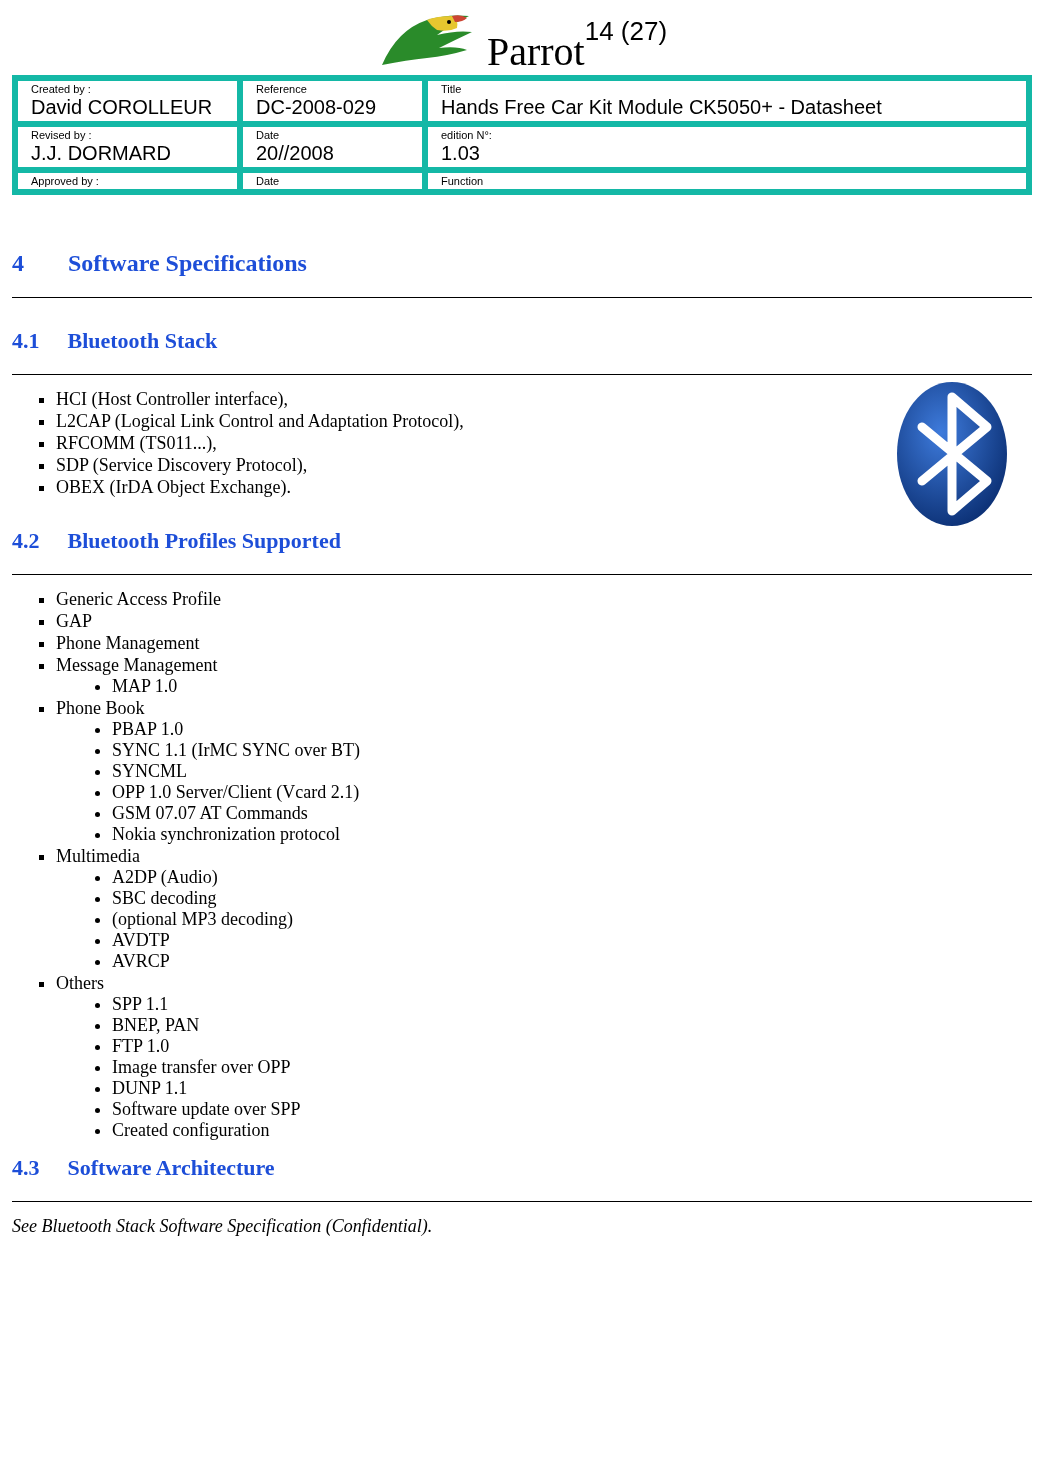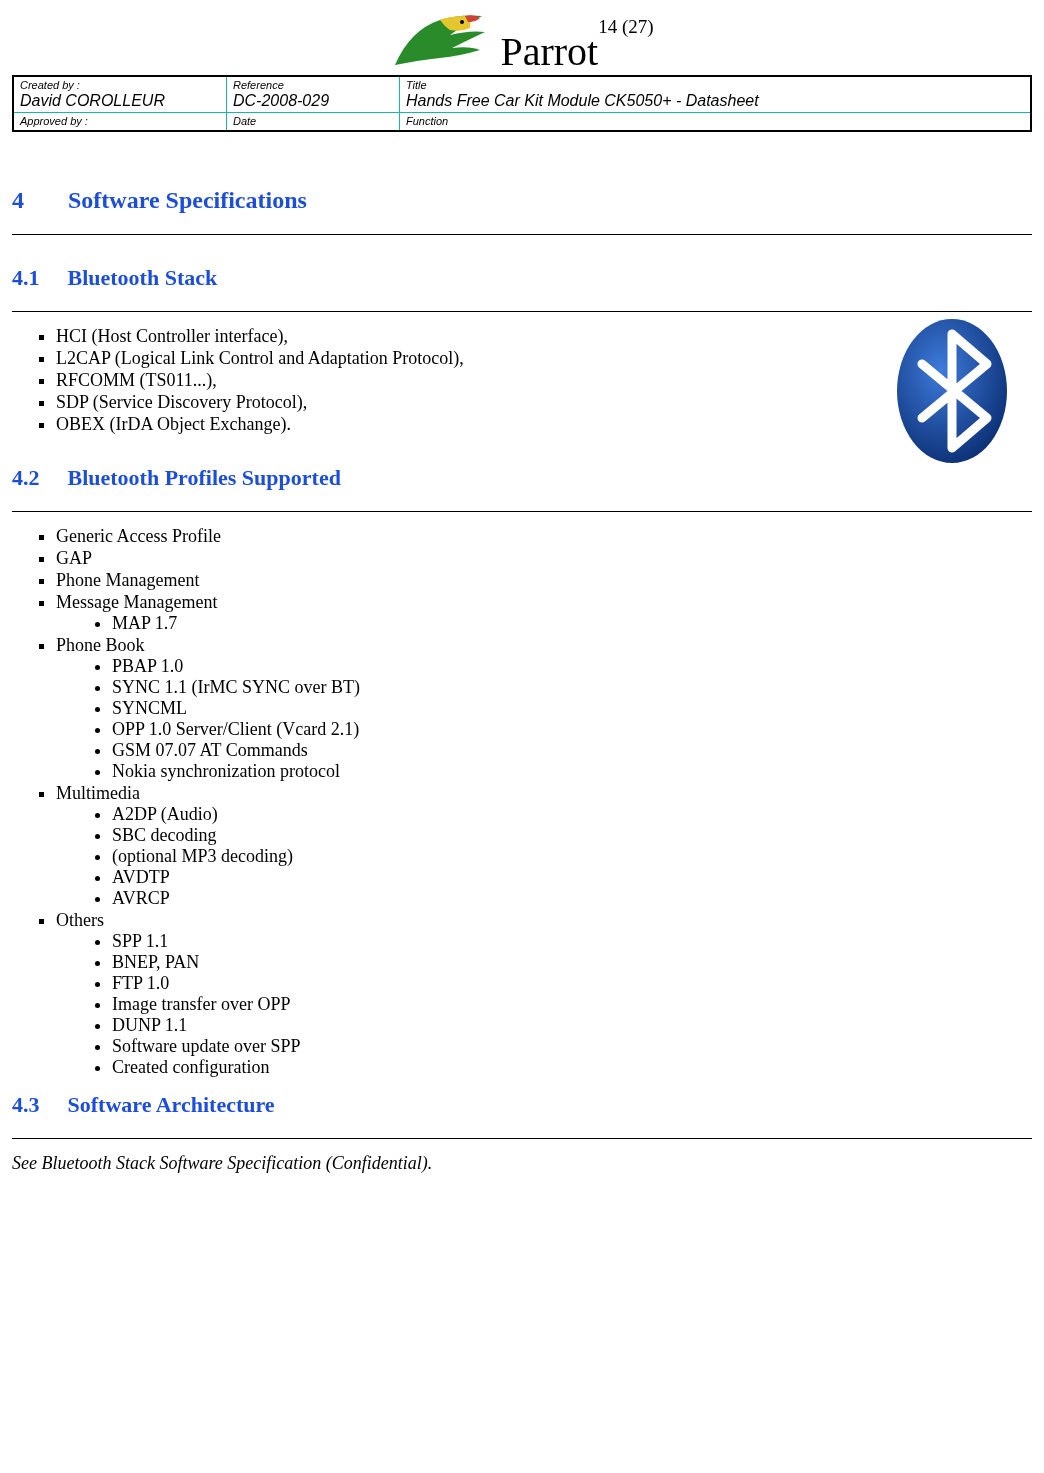--- a/index.html
+++ b/index.html
@@ -20,43 +20,42 @@
     align-items: flex-end;
     gap: 6px;
   }
   .parrot-svg { width: 100px; height: 65px; }
   .brand-text {
     font-size: 40px;
     font-family: Garamond, Georgia, serif;
     padding-left: 4px;
   }
   .page-num {
-    font-family: Liberation Serif, serif;
-    font-size: 19px;
+    font-family: Liberation Sans, sans-serif;
+    font-size: 26px;
     align-self: flex-start;
     padding-top: 6px;
   }
   table.info-table {
     width: 100%;
     border-collapse: collapse;
     border: 2px solid #000;
     font-family: Arial, Helvetica, sans-serif;
   }
   table.info-table td {
-    border: 1px solid #14b8a6;
+    border: 6px solid #14b8a6;
     vertical-align: top;
-    padding: 2px 6px 2px 6px;
-    font-style: italic;
+    padding: 2px 6px 2px 13px;
   }
   .cell-label {
     font-size: 11px;
     line-height: 1.1;
   }
   .cell-value {
-    font-size: 16px;
+    font-size: 20px;
     line-height: 1.2;
   }
   .col1 { width: 200px; }
   .col2 { width: 160px; }
   .col3 { }
   h2.section, h3.subsection {
     color: #1d4ed8;
     font-family: Garamond, Georgia, serif;
     font-weight: bold;
     border-bottom: 1.5px solid #000;
@@ -129,20 +128,34 @@
     </td>
     <td class="col2">
       <div class="cell-label">Reference</div>
       <div class="cell-value">DC-2008-029</div>
     </td>
     <td class="col3">
       <div class="cell-label">Title</div>
       <div class="cell-value">Hands Free Car Kit Module CK5050+ - Datasheet</div>
     </td>
   </tr>
+  <tr>
+    <td>
+      <div class="cell-label">Revised by :</div>
+      <div class="cell-value">J.J. DORMARD</div>
+    </td>
+    <td>
+      <div class="cell-label">Date</div>
+      <div class="cell-value">20//2008</div>
+    </td>
+    <td>
+      <div class="cell-label">edition N°:</div>
+      <div class="cell-value">1.03</div>
+    </td>
+  </tr>
   <tr style="height:18px;">
     <td>
       <div class="cell-label">Approved by :</div>
       <div class="cell-value"></div>
     </td>
     <td>
       <div class="cell-label">Date</div>
       <div class="cell-value"></div>
     </td>
     <td>
@@ -191,21 +204,21 @@
 
 <ul class="sq">
   <li>Generic Access Profile</li>
   <li>GAP</li>
   <li>
     <span>Phone Management</span>
   </li>
   <li>
     <span>Message Management</span>
     <ul class="dot">
-      <li>MAP 1.7</li>
+      <li>MAP 1.0</li>
     </ul>
   </li>
   <li>
     <span>Phone Book</span>
     <ul class="dot">
       <li>PBAP 1.0</li>
       <li>SYNC 1.1 (IrMC SYNC over BT)</li>
       <li>SYNCML</li>
       <li>OPP 1.0 Server/Client (Vcard 2.1)</li>
       <li>GSM 07.07 AT Commands</li>

